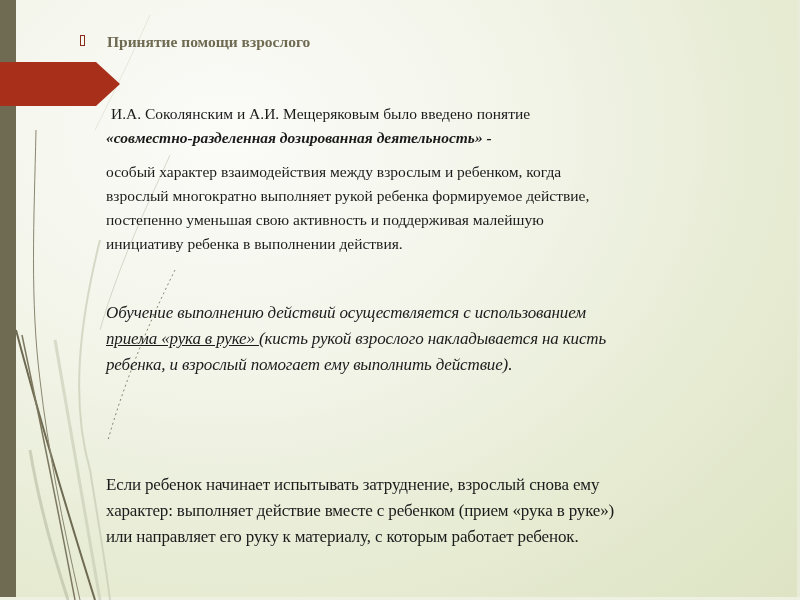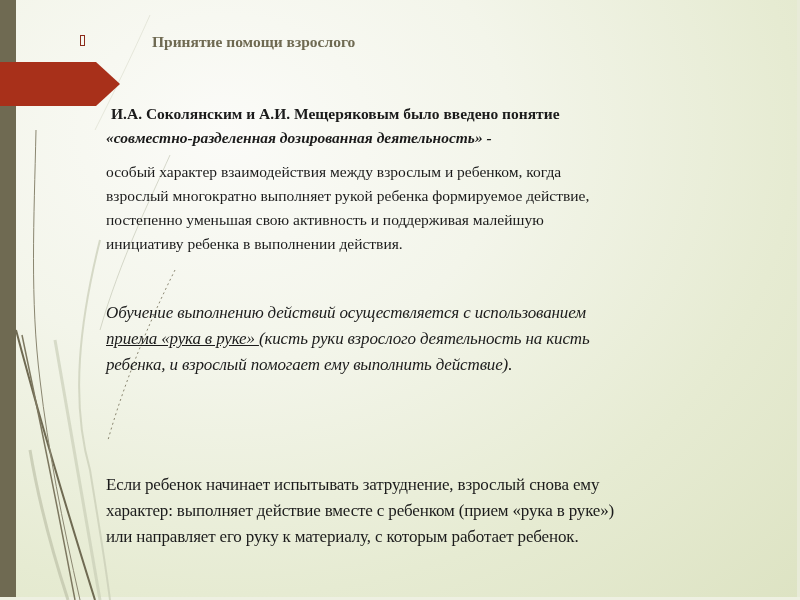--- a/index.html
+++ b/index.html
@@ -55,32 +55,31 @@
       border: 1px solid #8b2b1a;
       box-sizing: border-box;
     }
     .title {
       position: absolute;
       left: 107px; top: 33px;
       font-size: 15.5px;
       font-weight: bold;
       color: #6f6a52;
       white-space: nowrap;
-      margin-left: 45px;
     }
     .block {
       position: absolute;
       left: 106px;
       color: #1b1b1b;
       font-size: 15.5px;
       line-height: 24px;
       white-space: nowrap;
     }
     .b1 { top: 102px; }
-    .b1 .indent { padding-left: 5px; font-weight: bold; }
+    .b1 .indent { padding-left: 5px; }
     .b1 .bold { font-weight: bold; font-style: italic; }
     .b2 { top: 160px; }
     .narrow {
       font-family: "Liberation Sans Narrow", "Liberation Serif", serif;
       font-size: 17px;
       line-height: 26px;
       letter-spacing: -0.15px;
     }
     .b3 { top: 300px; font-style: italic; }
     .b4 { top: 386px; }
@@ -122,21 +121,21 @@
 
   <div class="block b2">
     <span class="line">особый характер взаимодействия между взрослым и ребенком, когда</span>
     <span class="line">взрослый многократно выполняет рукой ребенка формируемое действие,</span>
     <span class="line">постепенно уменьшая свою активность и поддерживая малейшую</span>
     <span class="line">инициативу ребенка в выполнении действия.</span>
   </div>
 
   <div class="block narrow b3">
     <span class="line">Обучение выполнению действий осуществляется с использованием</span>
-    <span class="line"><span class="u">приема «рука в руке» </span><span>(кисть руки взрослого деятельность на кисть</span></span>
+    <span class="line"><span class="u">приема «рука в руке» </span><span>(кисть рукой взрослого накладывается на кисть</span></span>
     <span class="line">ребенка, и взрослый помогает ему выполнить действие).</span>
   </div>
 
 
   <div class="block narrow b5">
     <span class="line">Если ребенок начинает испытывать затруднение, взрослый снова ему</span>
     <span class="line">характер: выполняет действие вместе с ребенком (прием «рука в руке»)</span>
     <span class="line">или направляет его руку к материалу, с которым работает ребенок.</span>
   </div>
 </div>

